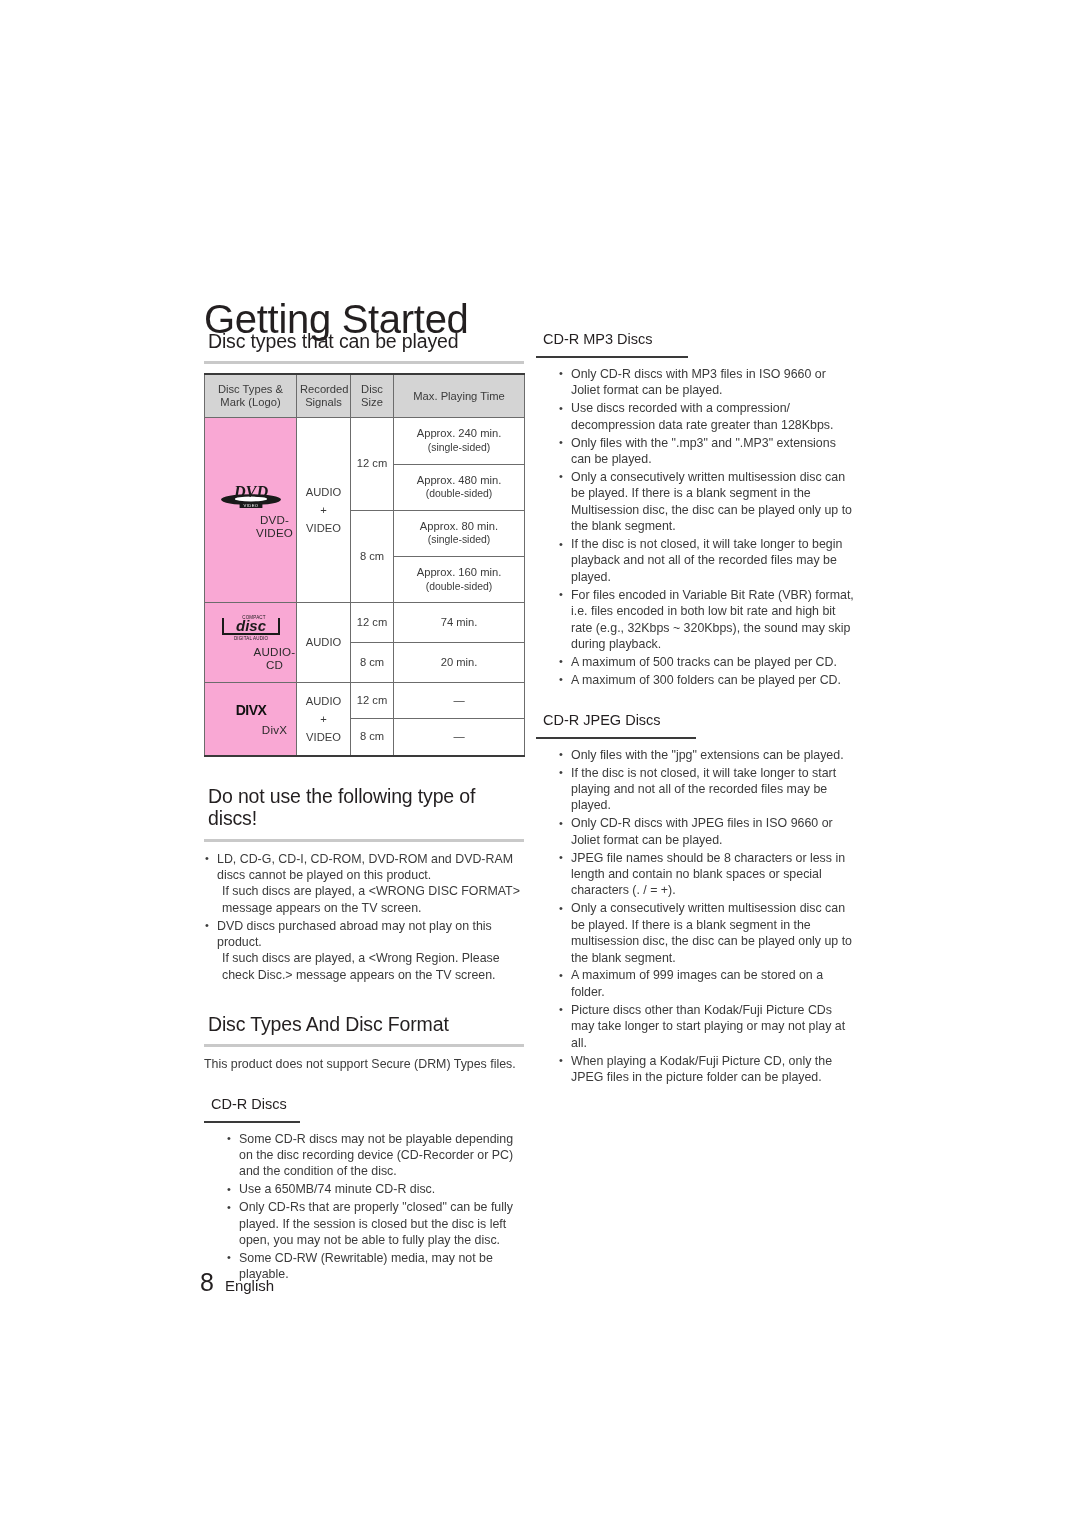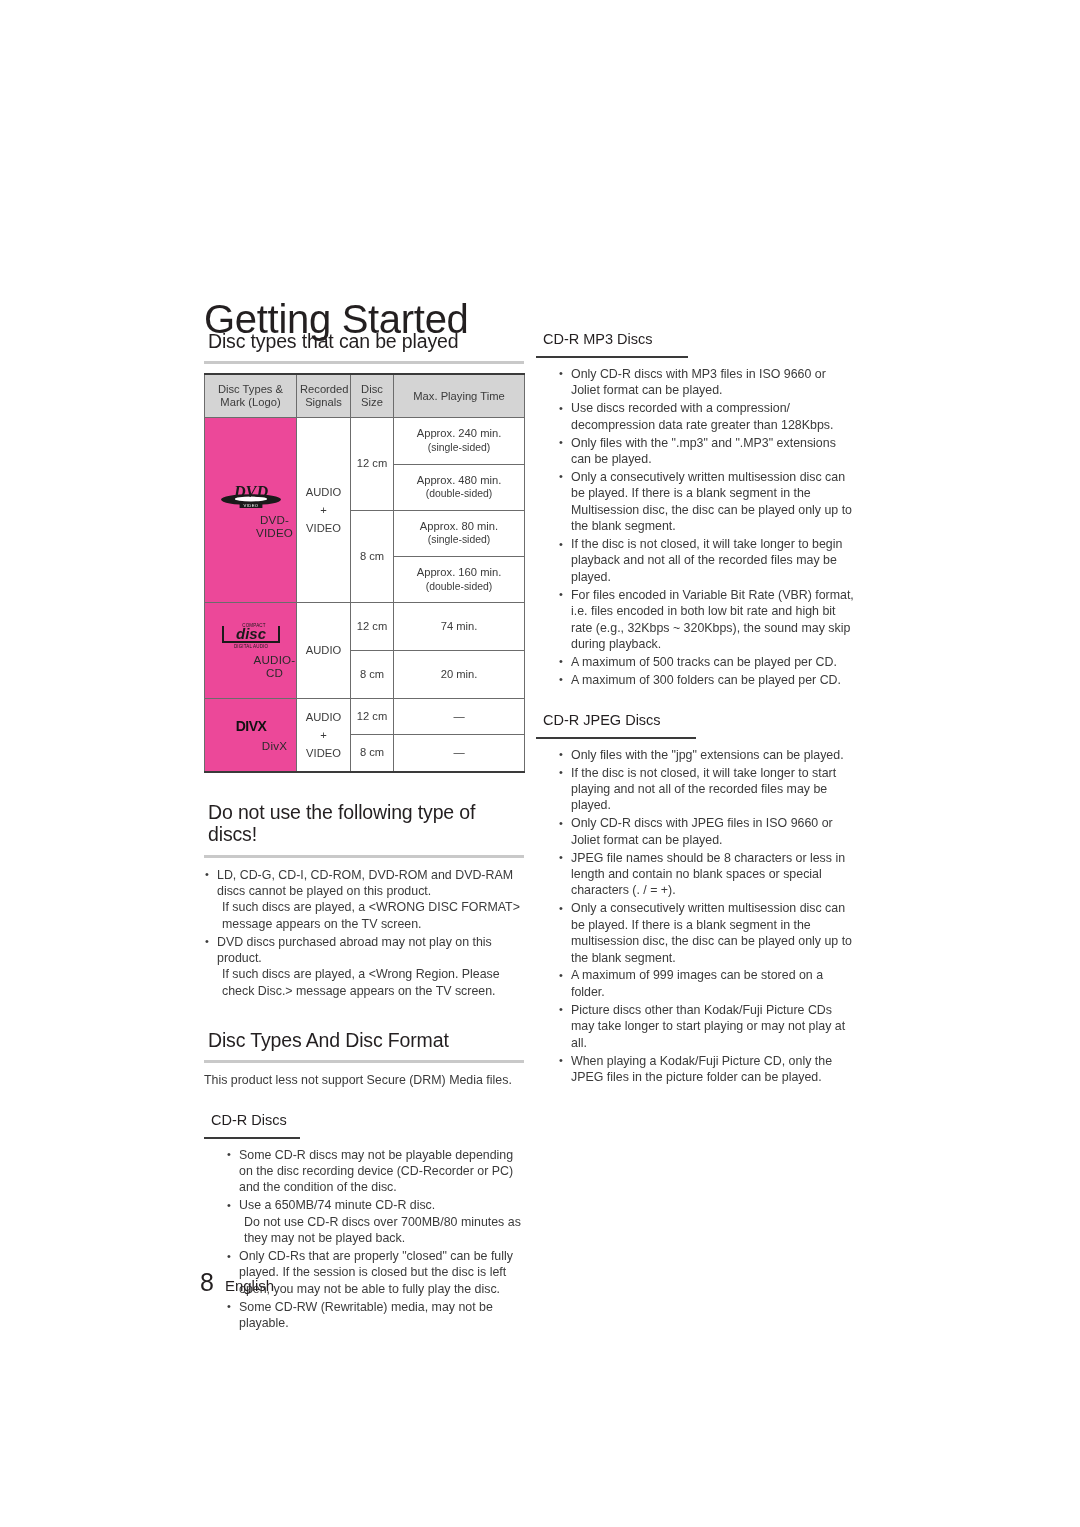--- a/index.html
+++ b/index.html
@@ -142,22 +142,22 @@
     text-align: center;
     vertical-align: middle;
     padding: 9px 2px;
   }
   .disc-table thead th {
     background: #d4d4d4;
     height: 38px;
     padding: 2px 3px;
   }
   .disc-table td.logo-cell {
-    background: #ec4899;
-    padding: 18px 2px;
+    background: #f9a8d4;
+    padding: 10px 2px;
   }
 
   .col-w1 { width: 92px; }
   .col-w2 { width: 54px; }
   .col-w3 { width: 43px; }
   .col-w4 { width: 131px; }
 
   .time-main { display: block; }
   .time-sub  { display: block; font-size: 10.4px; }
 
@@ -353,34 +353,33 @@
           <span class="cont">If such discs are played, a &lt;Wrong Region. Please check Disc.&gt; message appears on the TV screen.</span>
         </li>
       </ul>
     </div>
 
     <div class="gap-l"></div>
 
     <div>
       <div class="h-major">Disc Types And Disc Format</div>
       <div class="rule-major"></div>
-      <p class="para">This product less not support Secure (DRM) Media files.</p>
+      <p class="para">This product does not support Secure (DRM) Types files.</p>
 
       <div class="gap-s"></div>
 
       <div>
         <div class="h-minor">CD-R Discs</div>
         <div class="rule-minor w-cdr"></div>
         <ul class="bullets indented">
           <li>
             <span>Some CD-R discs may not be playable depending on the disc recording device (CD-Recorder or PC) and the condition of the disc.</span>
           </li>
           <li>
             <span>Use a 650MB/74 minute CD-R disc.</span>
-            <span class="cont">Do not use CD-R discs over 700MB/80 minutes as they may not be played back.</span>
           </li>
           <li>
             <span>Only CD-Rs that are properly "closed" can be fully played. If the session is closed but the disc is left open, you may not be able to fully play the disc.</span>
           </li>
           <li>
             <span>Some CD-RW (Rewritable) media, may not be playable.</span>
           </li>
         </ul>
       </div>
     </div>

